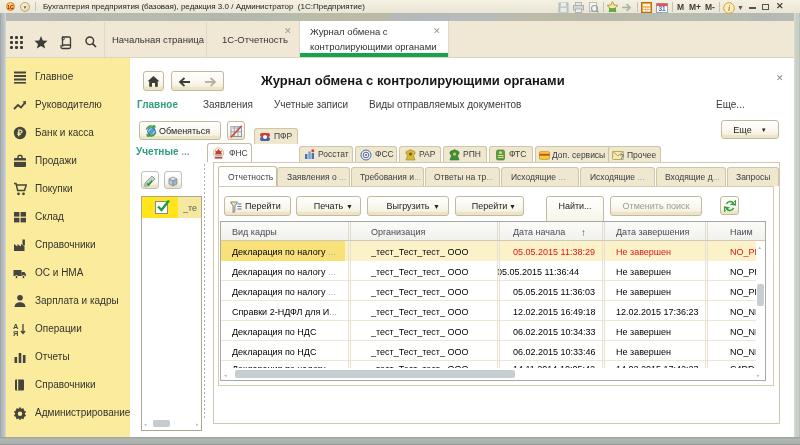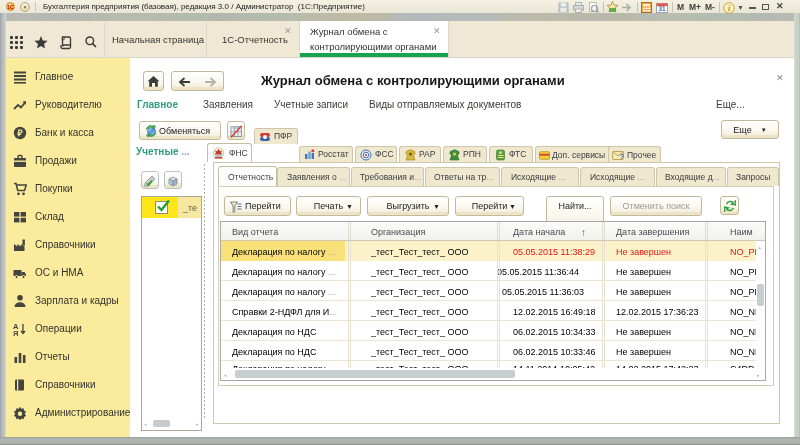--- a/index.html
+++ b/index.html
@@ -468,21 +468,21 @@
   <div class="trow" style="top:39px">
     <div class="tcell" style="left:11px;width:113px">Декларация по налогу <span style="color:#92a7c4">...</span></div>
     <div class="tcell" style="left:150px;width:125px">_тест_Тест_тест_ ООО</div>
     <div class="tcell" style="left:276px;width:88px">05.05.2015 11:36:44</div>
     <div class="tcell" style="left:395px;width:88px">Не завершен</div>
     <div class="tcell" style="left:509px;width:34px">NO_PRIB</div>
       </div>
   <div class="trow" style="top:59px">
     <div class="tcell" style="left:11px;width:113px">Декларация по налогу <span style="color:#92a7c4">...</span></div>
     <div class="tcell" style="left:150px;width:125px">_тест_Тест_тест_ ООО</div>
-    <div class="tcell" style="left:281px;width:88px">05.05.2015 11:36:03</div>
+    <div class="tcell" style="left:292px;width:88px">05.05.2015 11:36:03</div>
     <div class="tcell" style="left:395px;width:88px">Не завершен</div>
     <div class="tcell" style="left:509px;width:34px">NO_PRIB</div>
       </div>
   <div class="trow" style="top:79px">
     <div class="tcell" style="left:11px;width:113px">Справки 2-НДФЛ для И<span style="color:#92a7c4">...</span></div>
     <div class="tcell" style="left:150px;width:125px">_тест_Тест_тест_ ООО</div>
     <div class="tcell" style="left:292px;width:88px">12.02.2015 16:49:18</div>
     <div class="tcell" style="left:395px;width:88px">12.02.2015 17:36:23</div>
     <div class="tcell" style="left:509px;width:34px">NO_NDFL</div>
       </div>
@@ -505,21 +505,21 @@
     <div class="tcell" style="left:150px;width:125px;top:2.5px">_тест_Тест_тест_ ООО</div>
     <div class="tcell" style="left:292px;width:88px;top:2.5px">14.11.2014 10:05:42</div>
     <div class="tcell" style="left:395px;width:88px;top:2.5px">14.02.2015 17:42:23</div>
     <div class="tcell" style="left:509px;width:34px;top:2.5px">C4DD</div>
       </div>
   <div class="csep" style="left:127px"></div>
   <div class="csep" style="left:276px"></div>
   <div class="csep" style="left:381px"></div>
   <div class="csep" style="left:484px"></div>
   <div id="thead" class="ab">
-    <div class="hcell" style="left:11px">Вид отчета</div>
+    <div class="hcell" style="left:11px">Вид кадры</div>
     <div class="hcell" style="left:150px">Организация</div>
     <div class="hcell" style="left:292px">Дата начала</div>
     <div class="hcell" style="left:360px;font-size:10px">↑</div>
     <div class="hcell" style="left:395px">Дата завершения</div>
     <div class="hcell" style="left:509px">Наим</div>
     <div class="csep" style="left:127px;border-color:#e0dcd2"></div>
     <div class="csep" style="left:276px;border-color:#e0dcd2"></div>
     <div class="csep" style="left:381px;border-color:#e0dcd2"></div>
     <div class="csep" style="left:484px;border-color:#e0dcd2"></div>
   </div>

